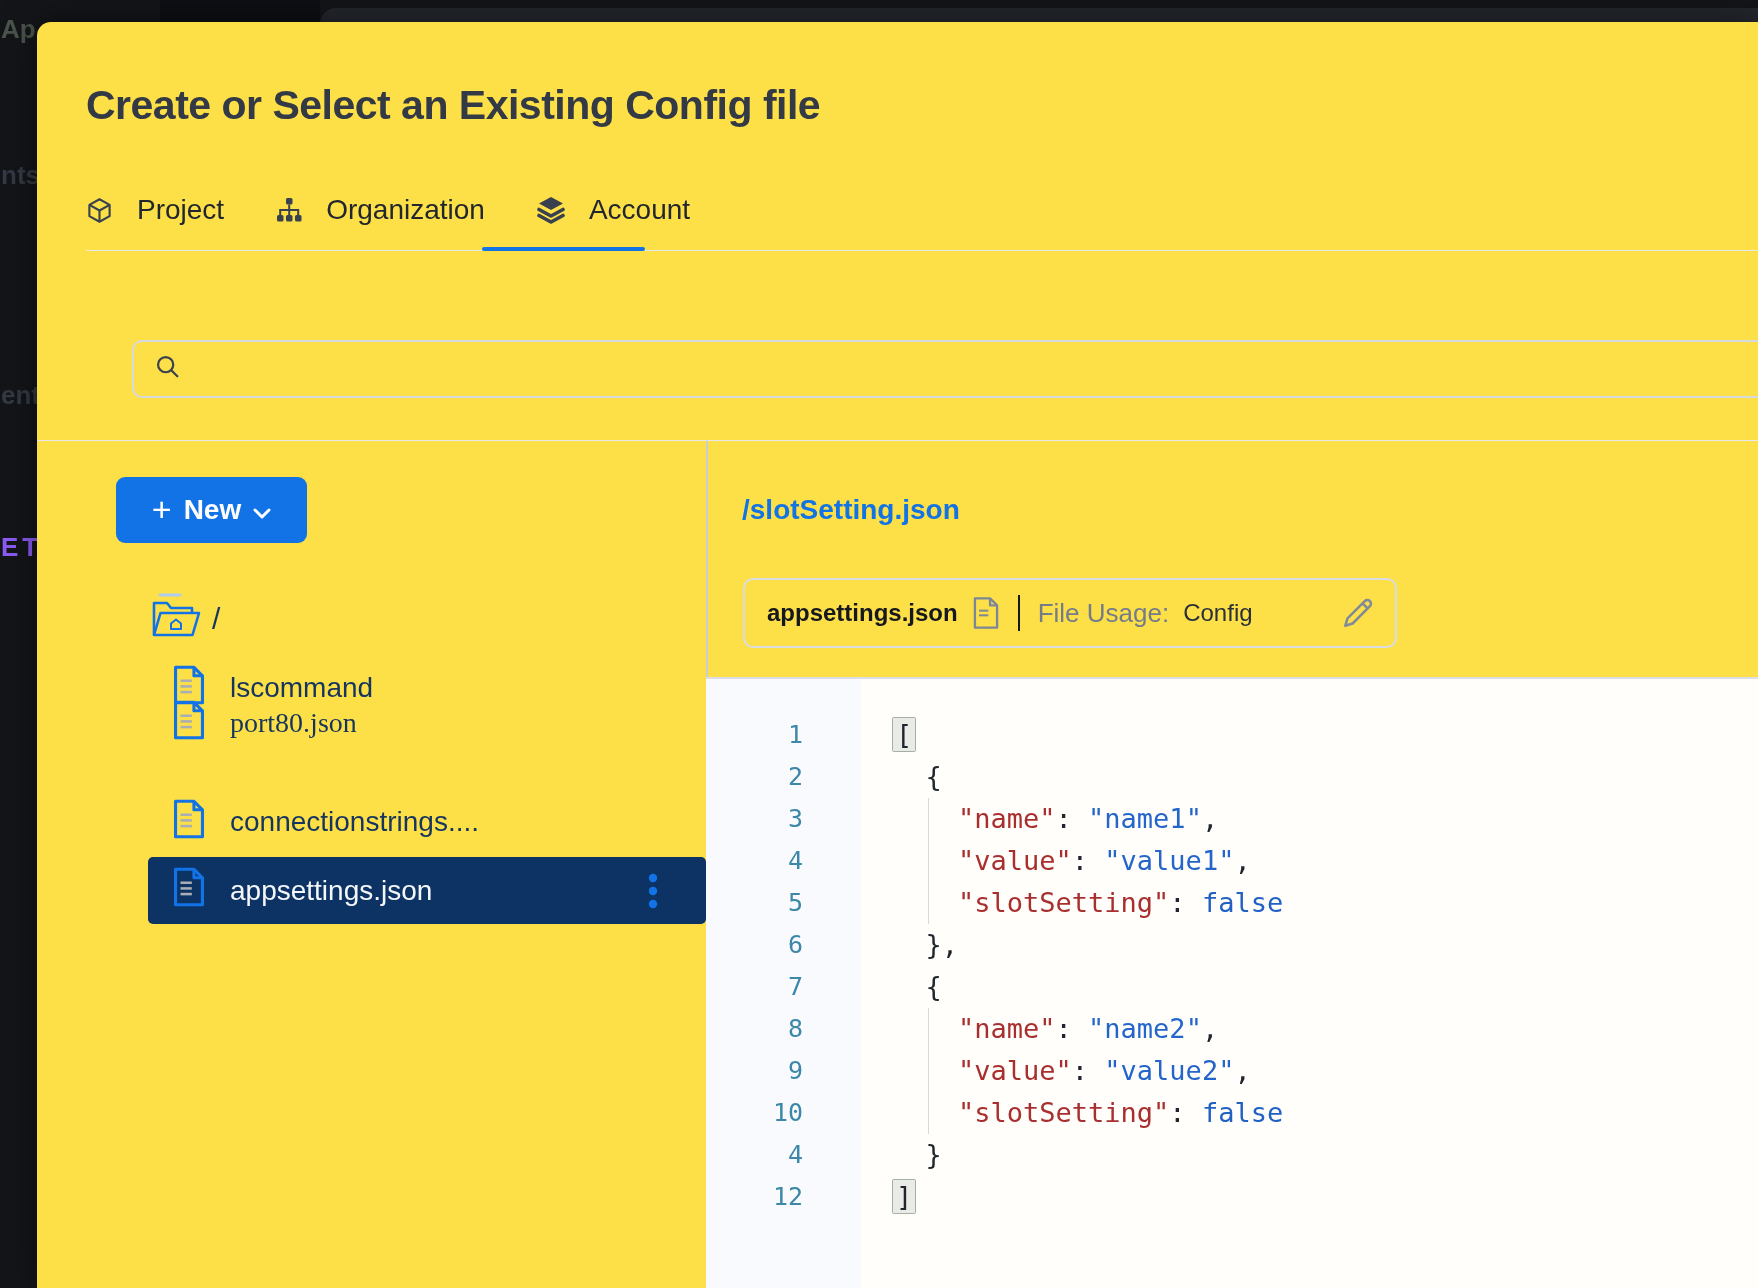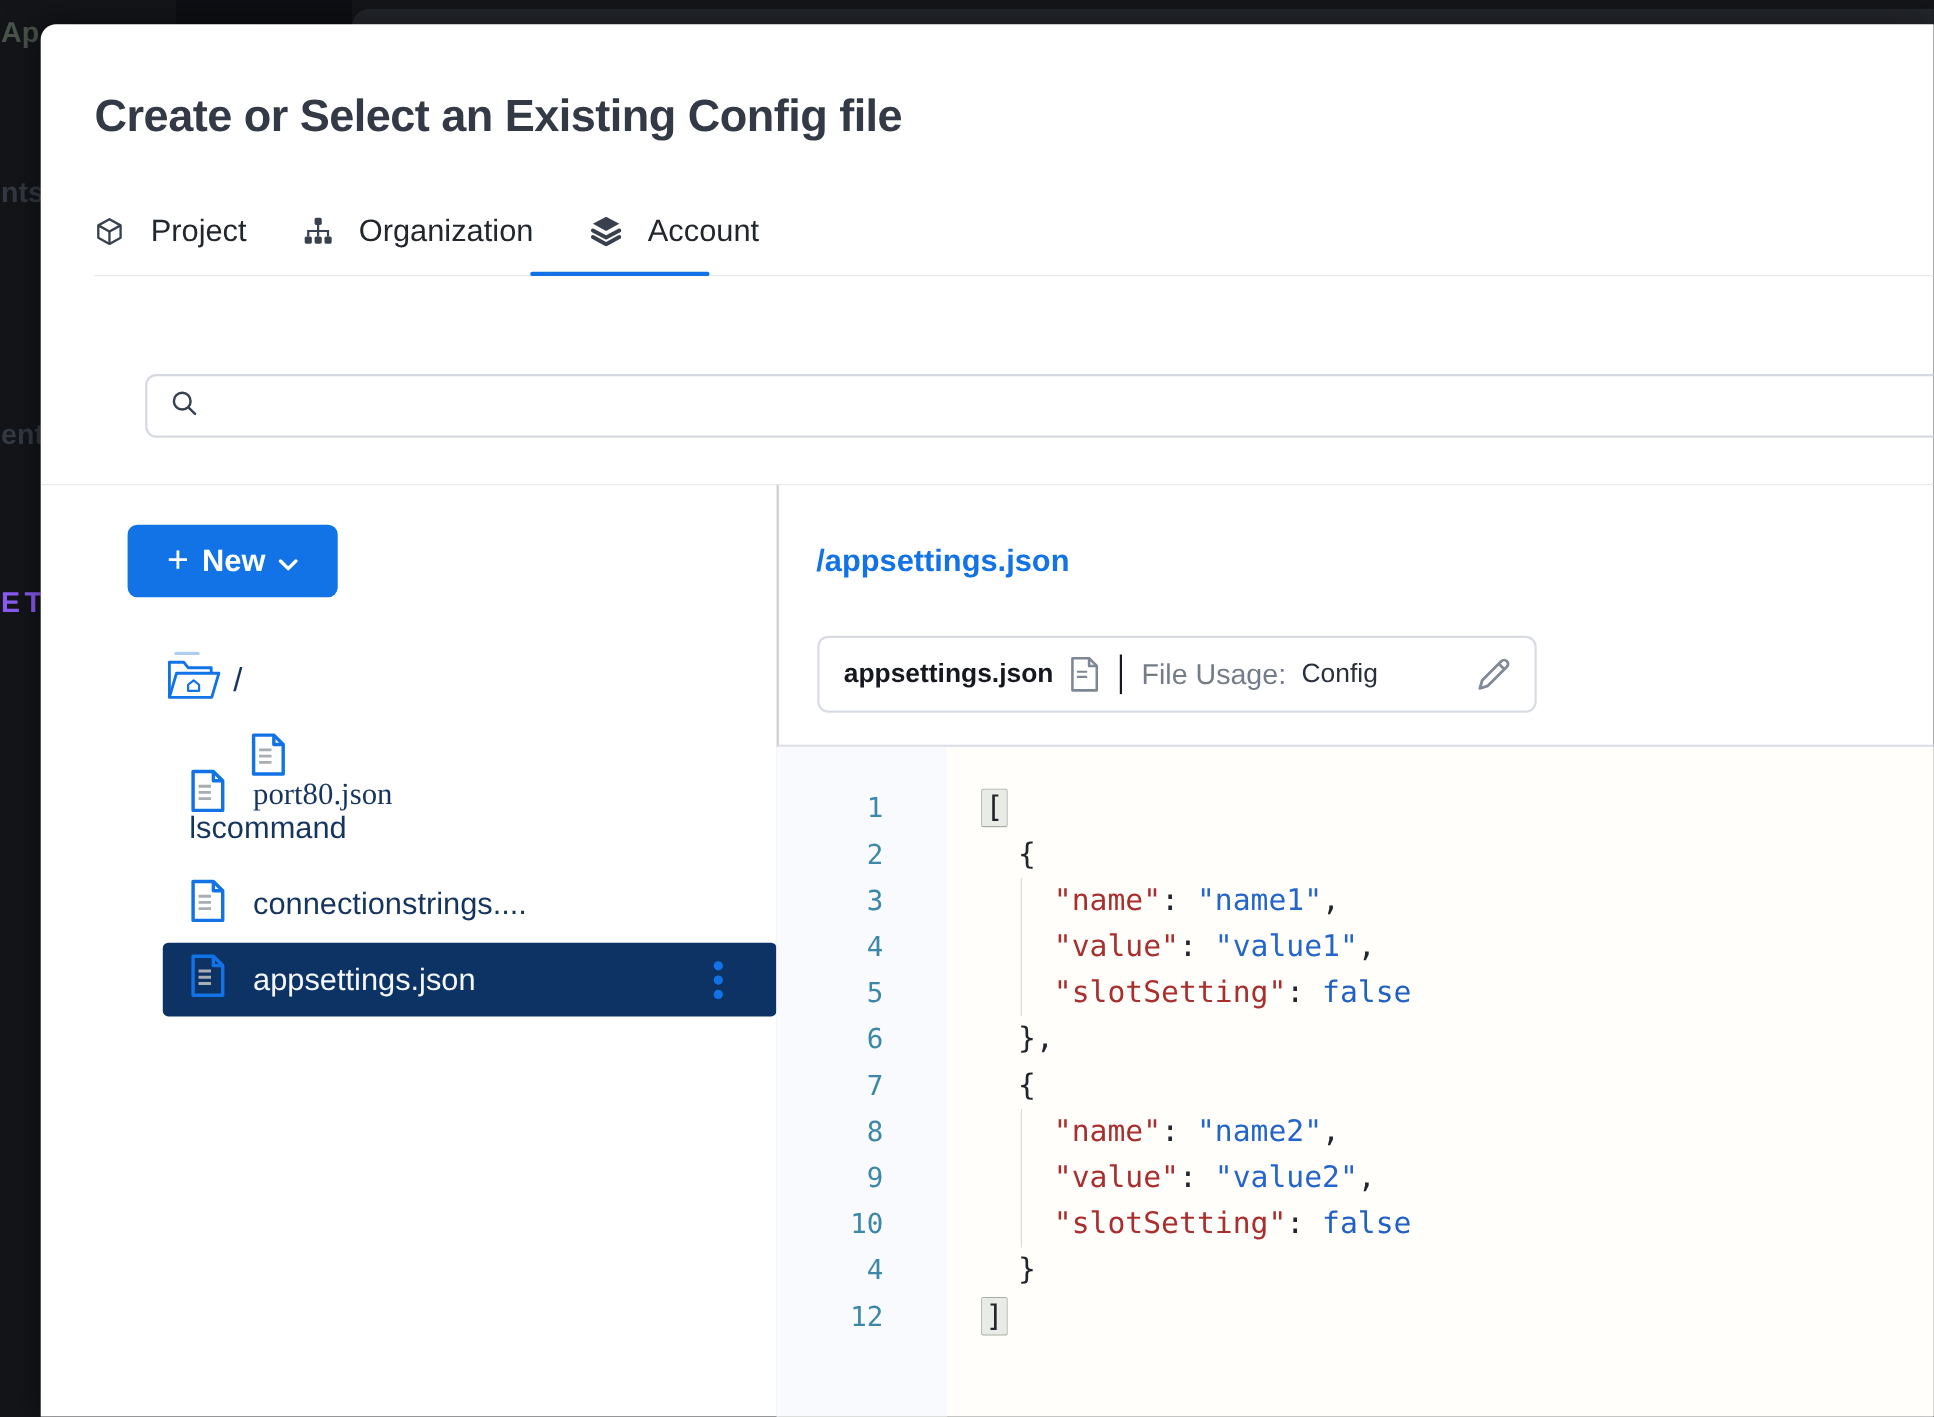--- a/index.html
+++ b/index.html
@@ -12,21 +12,21 @@
   .bd-block{position:absolute;left:160px;top:0;width:160px;height:26px;background:#0d0f14;}
   .bd-panel{position:absolute;left:320px;top:8px;right:0;height:30px;background:#24272d;border-top-left-radius:16px;}
   .bd-strip{position:absolute;left:0;top:0;width:37px;height:100%;overflow:hidden;}
   .frag{position:absolute;left:1px;color:#333a43;font-weight:700;font-size:26px;white-space:nowrap;}
   .frag.f0{top:14px;color:#49544b;}
   .frag.f1{top:160px;}
   .frag.f2{top:380px;}
   .frag.f3{top:532px;color:#8b5cf6;letter-spacing:4px;text-align:right;}
 
   
-  .modal{position:absolute;left:37px;top:22px;right:0;bottom:0;background:#ffffff;
+  .modal{position:absolute;left:37px;top:22px;right:0;bottom:0;background:#fde047;
          border-top-left-radius:14px;box-shadow:0 0 34px rgba(0,0,0,.5);overflow:hidden;}
 
   .title{position:absolute;left:49px;top:60px;font-size:41px;font-weight:700;color:#333a46;letter-spacing:-.5px;}
 
   
   .tabs{position:absolute;left:49px;top:162px;height:52px;display:flex;align-items:center;gap:52px;}
   .tab{display:flex;align-items:center;gap:24px;font-size:28px;color:#22262d;cursor:pointer;}
   .tab svg{display:block;}
   .tab-underline{position:absolute;left:445px;top:225px;width:163px;height:4px;border-radius:3px;background:#1173e5;}
   .tabs-border{position:absolute;left:49px;top:228px;right:0;height:1px;background:#e5e7eb;}
@@ -171,21 +171,21 @@
           <path d="M10 2 H30" stroke="#aecdf2" stroke-width="3" stroke-linecap="round"></path>
           <path d="M4 42 V10 H17 L21 15 H42 V20" stroke="#1173e5" stroke-width="2.6" stroke-linejoin="round" fill="none"></path>
           <path d="M4 42 L10.5 20 H49 L42.5 42 Z" stroke="#1173e5" stroke-width="2.6" stroke-linejoin="round" fill="none"></path>
           <path d="M21 36 v-5.5 l5 -4 5 4 V36 Z" stroke="#1173e5" stroke-width="2" stroke-linejoin="round" fill="none"></path>
         </svg>
       </span>
       <span>/</span>
     </div>
 
     <div class="tree-files" id="tree-files">
-        <div class="tree-row" style="top: 644px; flex-direction: column;">
+        <div class="tree-row" style="top: 644px;">
           <span>
   <svg width="34" height="40" viewBox="0 0 24 28" fill="none" xmlns="http://www.w3.org/2000/svg">
     <path d="M2.5 1.5 H15.5 L21.5 7.5 V26.5 H2.5 Z" stroke="#1173e5" stroke-width="2.2" stroke-linejoin="round"></path>
     <path d="M15.5 1.5 V7.5 H21.5" stroke="#1173e5" stroke-width="2.2" stroke-linejoin="round"></path>
     <line x1="6" y1="11" x2="14" y2="11" stroke="#a9adb4" stroke-width="1.8"></line>
     <line x1="6" y1="15" x2="14" y2="15" stroke="#a9adb4" stroke-width="1.8"></line>
     <line x1="6" y1="19" x2="14" y2="19" stroke="#a9adb4" stroke-width="1.8"></line>
   </svg>
 </span>
           <span class="lbl">lscommand</span>
@@ -230,21 +230,21 @@
     <circle cx="7" cy="7" r="4.2" fill="#1173e5"></circle>
     <circle cx="7" cy="20" r="4.2" fill="#1173e5"></circle>
     <circle cx="7" cy="33" r="4.2" fill="#1173e5"></circle>
   </svg>
 </span>
         </div>
       </div>
 
     <div class="v-divider"></div>
 
-    <div class="path-title">/appsettings.json</div>
+    <div class="path-title">/slotSetting.json</div>
 
     <div class="file-chip">
       <span class="chip-name">appsettings.json</span>
       <span class="chip-doc">
         <svg width="28" height="34" viewBox="0 0 24 28" fill="none">
           <path d="M2.5 1.5 H15.5 L21.5 7.5 V26.5 H2.5 Z" stroke="#7e8795" stroke-width="2" stroke-linejoin="round"></path>
           <path d="M15.5 1.5 V7.5 H21.5" stroke="#7e8795" stroke-width="2" stroke-linejoin="round"></path>
           <line x1="6" y1="12" x2="14" y2="12" stroke="#7e8795" stroke-width="1.7"></line>
           <line x1="6" y1="16" x2="14" y2="16" stroke="#7e8795" stroke-width="1.7"></line>
         </svg>

